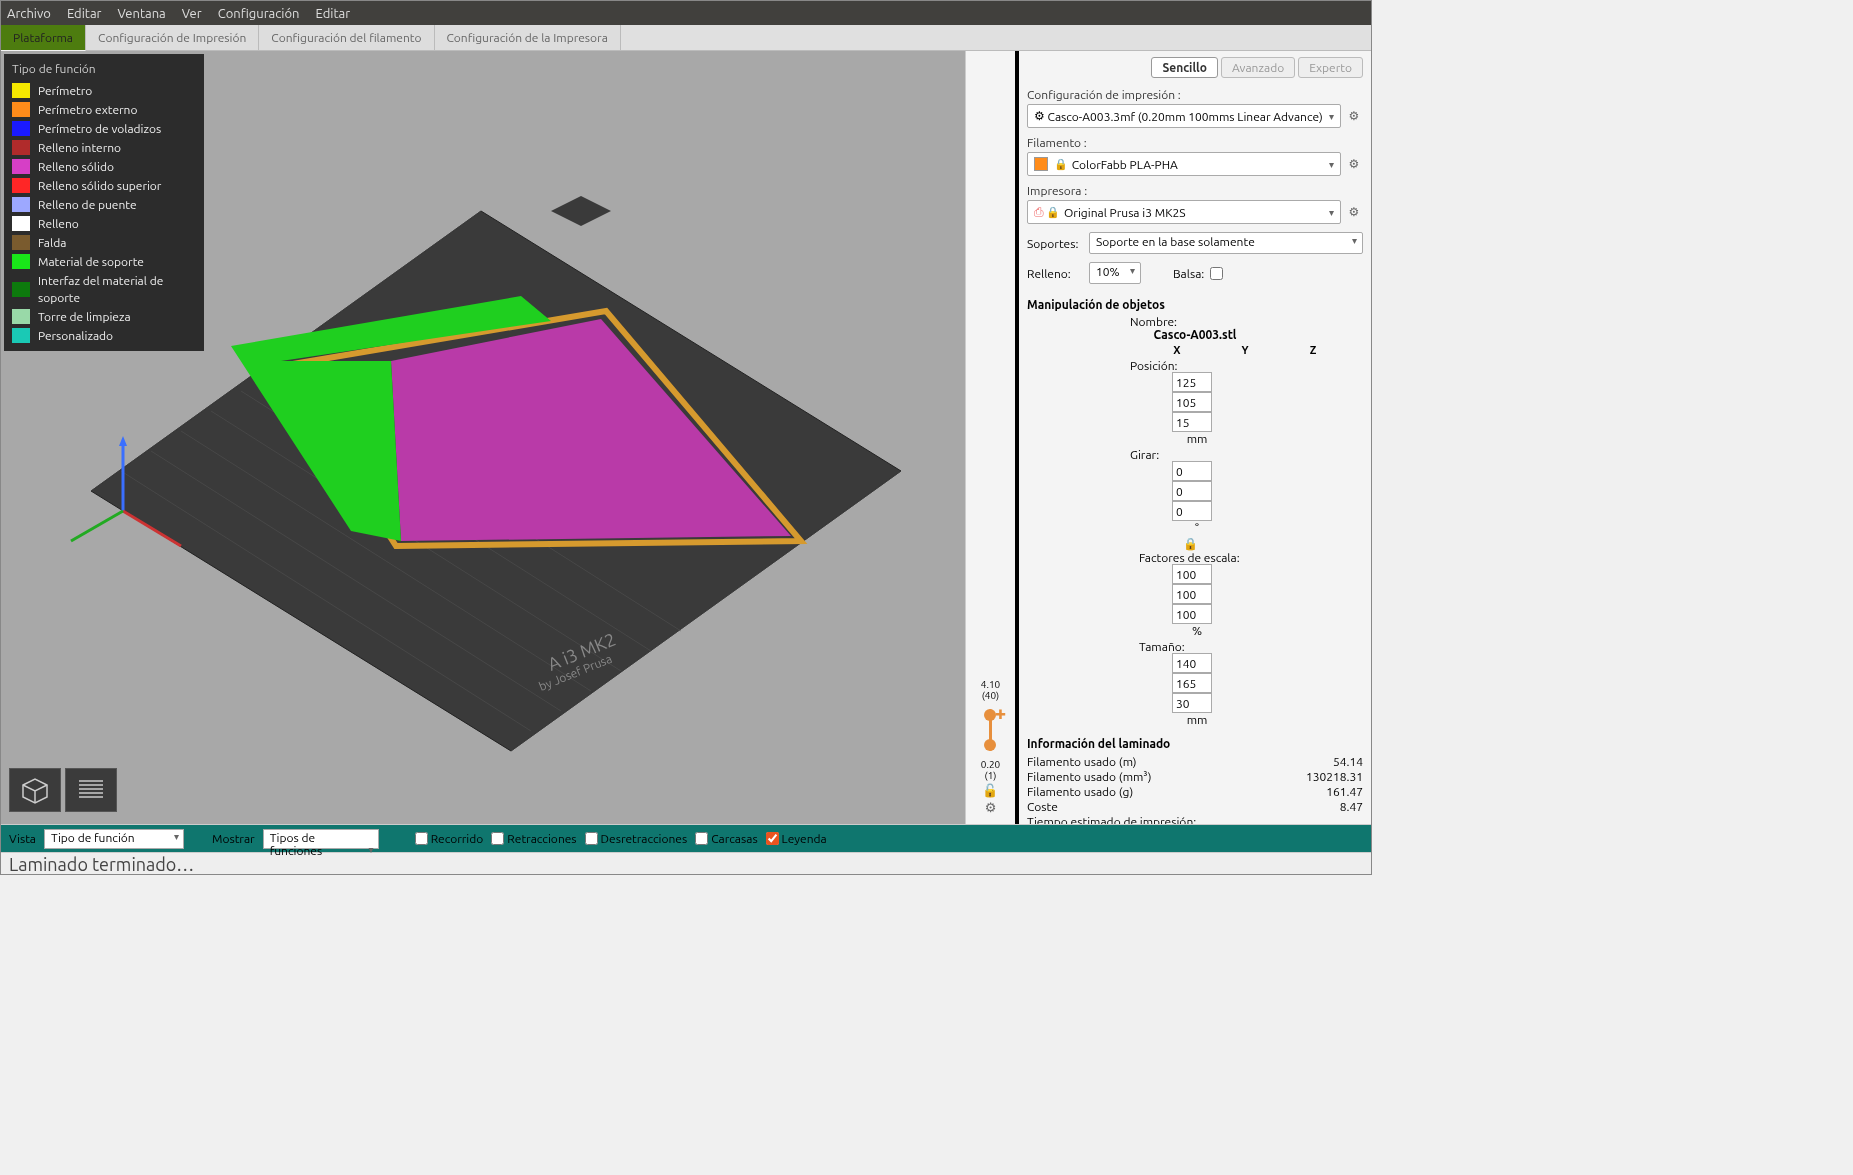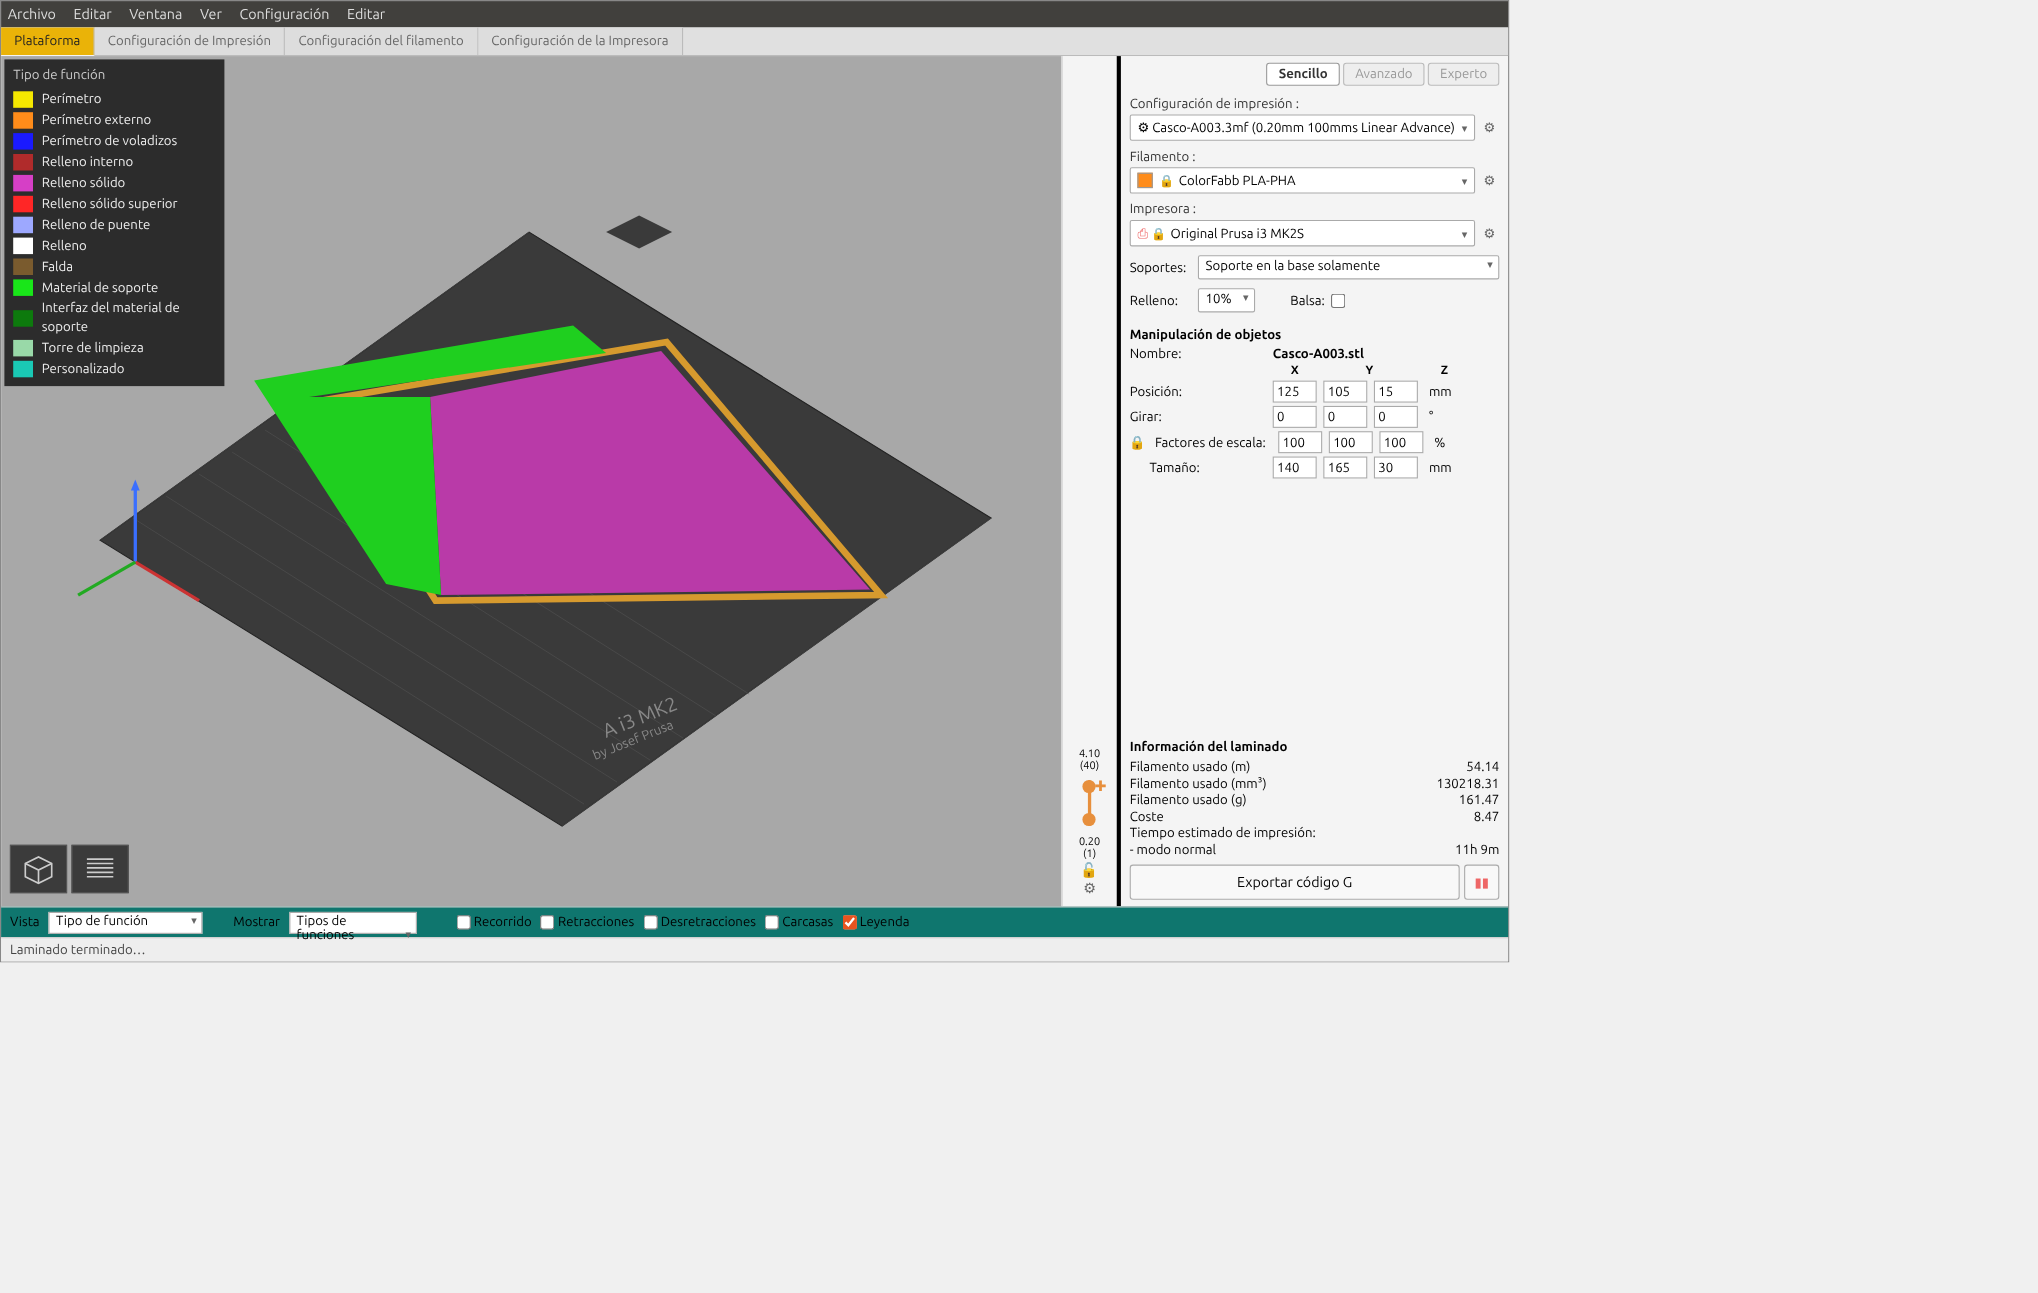--- a/index.html
+++ b/index.html
@@ -6,21 +6,21 @@
 body { background: #f0f0f0; font-size: 13px; overflow: hidden; }
 .window { width: 1372px; height: 875px; background: #f2f2f2; display: flex; flex-direction: column; border: 1px solid #888; }
 .titlebar { background: linear-gradient(#4a4a4a, #3a3a3a); color: #ddd; height: 24px; display: flex; align-items: center; justify-content: center; position: relative; font-size: 12px; font-weight: bold; }
 .titlebar .controls { position: absolute; right: 6px; display: flex; gap: 4px; }
 .titlebar .controls span { width: 12px; height: 12px; border-radius: 50%; display: inline-block; }
 .ctrl-min{background:#888}.ctrl-max{background:#888}.ctrl-close{background:#e95420}
 .menubar { background: #41403d; color: #ddd; height: 24px; display: flex; align-items: center; padding: 0 6px; font-size: 13px; }
 .menubar span { margin-right: 16px; cursor: pointer; }
 .tabbar { background: #e0e0e0; height: 26px; display: flex; border-bottom: 1px solid #bbb; }
 .tab { padding: 4px 12px; border-right: 1px solid #bbb; background: #ddd; color: #666; cursor: pointer; font-size: 12px; display:flex;align-items:center;}
-.tab.active { background: #eab308; color: #222; border-bottom: 1px solid #f5f5f5; margin-bottom: -1px; }
+.tab.active { background: #4d7c0f; color: #222; border-bottom: 1px solid #f5f5f5; margin-bottom: -1px; }
 .main { flex: 1; display: flex; overflow: hidden; }
 .viewport { flex: 1; background: #a8a8a8; position: relative; overflow: hidden; }
 .legend { position: absolute; top: 3px; left: 3px; background: rgba(30,30,30,0.9); color: #eee; padding: 6px 0; font-size: 12px; width: 200px; }
 .legend .lh { padding: 2px 8px 6px; color: #ccc; }
 .legend .li { display: flex; align-items: center; padding: 1px 8px; line-height: 17px; }
 .legend .swatch { width: 18px; height: 15px; margin-right: 8px; flex-shrink: 0; }
 .viewcube { position: absolute; bottom: 12px; left: 8px; display: flex; gap: 4px; }
 .viewcube div { width: 52px; height: 44px; background: rgba(40,40,40,0.85); border:1px solid #555; display:flex;align-items:center;justify-content:center; }
 .bed { position:absolute; left:50px; top:140px; width:860px; height:600px; }
 .rightpanel { width: 356px; background: #f4f4f4; border-left: 4px solid #000000; padding: 6px 8px; overflow-y: auto; font-size: 12px; display:flex; flex-direction:column; }
@@ -36,37 +36,37 @@
 .lock{color:#888;margin-right:4px;font-size:11px;}
 .row { display: flex; align-items: center; margin: 4px 0; gap: 6px; }
 .row label { width: 56px; }
 .sel { border:1px solid #aaa; background:#fff; height:22px; padding:2px 18px 2px 6px; border-radius:2px; position:relative; cursor:pointer; flex:1;}
 .sel::after{content:"▾";position:absolute;right:5px;color:#666;font-size:10px;}
 .sel.sm{flex:none;width:52px;}
 .obj-section { margin-top: 10px; }
 .obj-section h4 { font-size: 12px; font-weight: bold; margin-bottom: 4px; }
 .xyz-header { display: flex; margin-left: 130px; gap: 28px; font-weight: bold; font-size:11px;}
 .xyz-header span{width:40px;text-align:center;}
-.prow { display: flex; align-items: center; margin: 3px 0; }
+.prow { display: flex; align-items: center; margin: 3px 0; flex-direction: column; }
 .prow .pl { width: 130px; }
 .prow input { width: 40px; height: 20px; border: 1px solid #aaa; padding: 1px 3px; margin-right: 6px; font-size:12px; }
 .prow .unit { margin-left: 4px; }
 .lock-big{margin-right:8px;color:#888;}
 .spacer{flex:1;}
 .slice-info { font-size: 12px; margin-top: 8px; }
 .slice-info h4 { font-weight: bold; margin-bottom: 4px; }
 .slice-info .irow { display: flex; justify-content: space-between; padding: 1px 0; }
 .export-btn { margin-top: 6px; display:flex; gap:4px; }
 .export-btn button { flex:1; height: 32px; border: 1px solid #aaa; background: #f8f8f8; border-radius: 3px; font-size:13px; cursor:pointer; }
 .export-btn .side{width:32px;flex:none;background:#f8f8f8;border:1px solid #aaa;border-radius:3px;display:flex;align-items:center;justify-content:center;}
 .bottombar { height: 28px; background: #0f766e; border-top: 1px solid #ccc; display: flex; align-items: center; padding: 0 8px; font-size: 12px; gap: 8px; }
 .bottombar .sel2{border:1px solid #aaa;background:#fff;height:20px;padding:1px 18px 1px 6px;position:relative;cursor:pointer;}
 .bottombar .sel2::after{content:"▾";position:absolute;right:4px;color:#666;font-size:10px;}
 .bottombar label{display:flex;align-items:center;gap:3px;}
-.statusbar { height: 22px; background: #eee; border-top: 1px solid #ccc; display: flex; align-items: center; padding: 0 8px; font-size: 12px; color: #444; }
+.statusbar { height: 22px; background: #eee; border-top: 1px solid #ccc; display: flex; align-items: center; padding: 0 8px; font-size: 18px; color: #444; }
 .slider-col{width:50px;background:#f4f4f4;border-left:1px solid #ccc;position:relative;display:flex;flex-direction:column;align-items:center;padding:8px 0;}
 .slider-track{flex:1;width:3px;background:#e78f3c;margin:8px 0;position:relative;border-radius:2px;}
 .slider-handle{position:absolute;width:12px;height:12px;background:#e78f3c;border-radius:50%;left:-5px;}
 .slider-lbl{font-size:10px;text-align:center;line-height:1.1;}
 </style>
 </head>
 <body>
 
 <div class="window">
 

